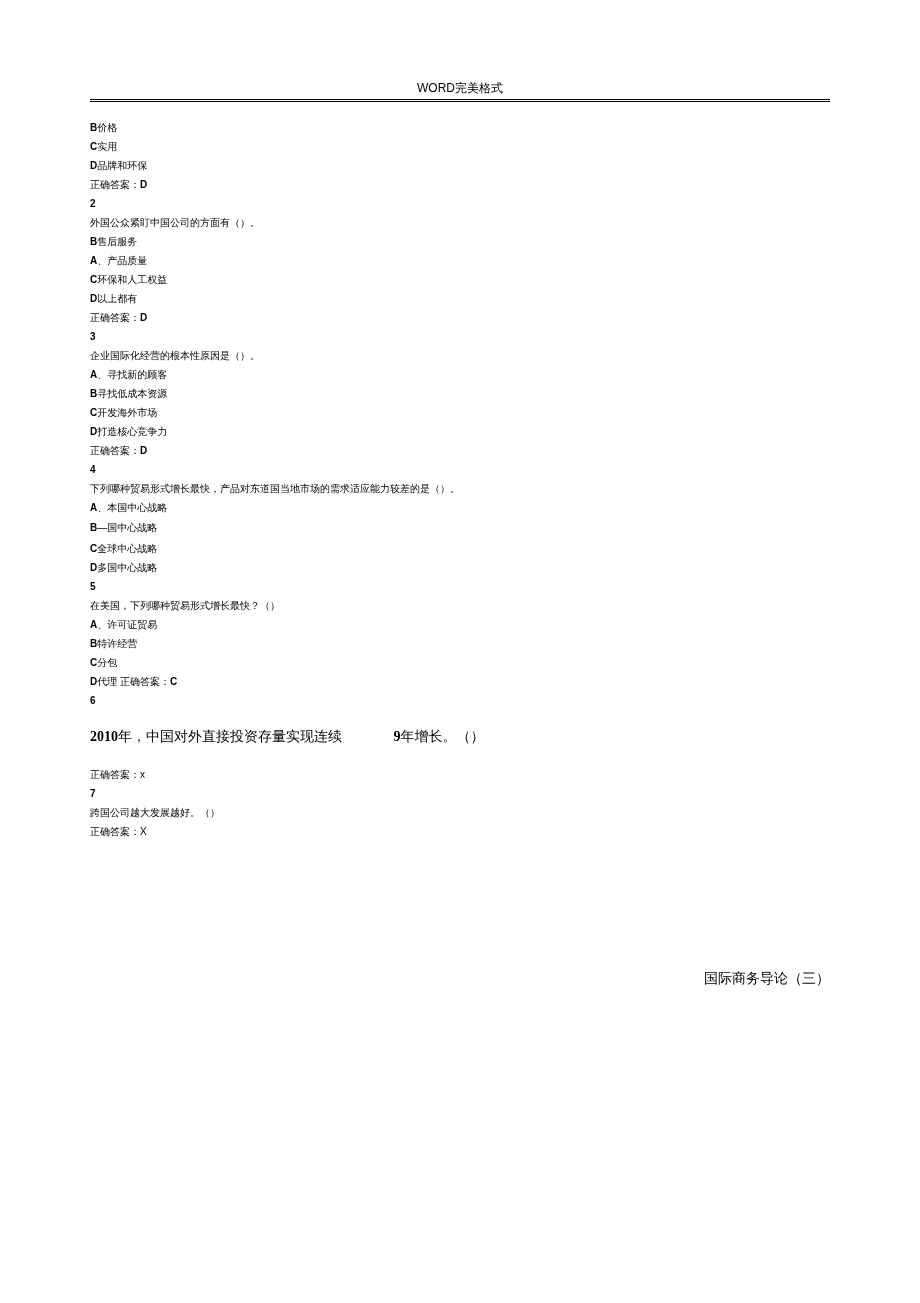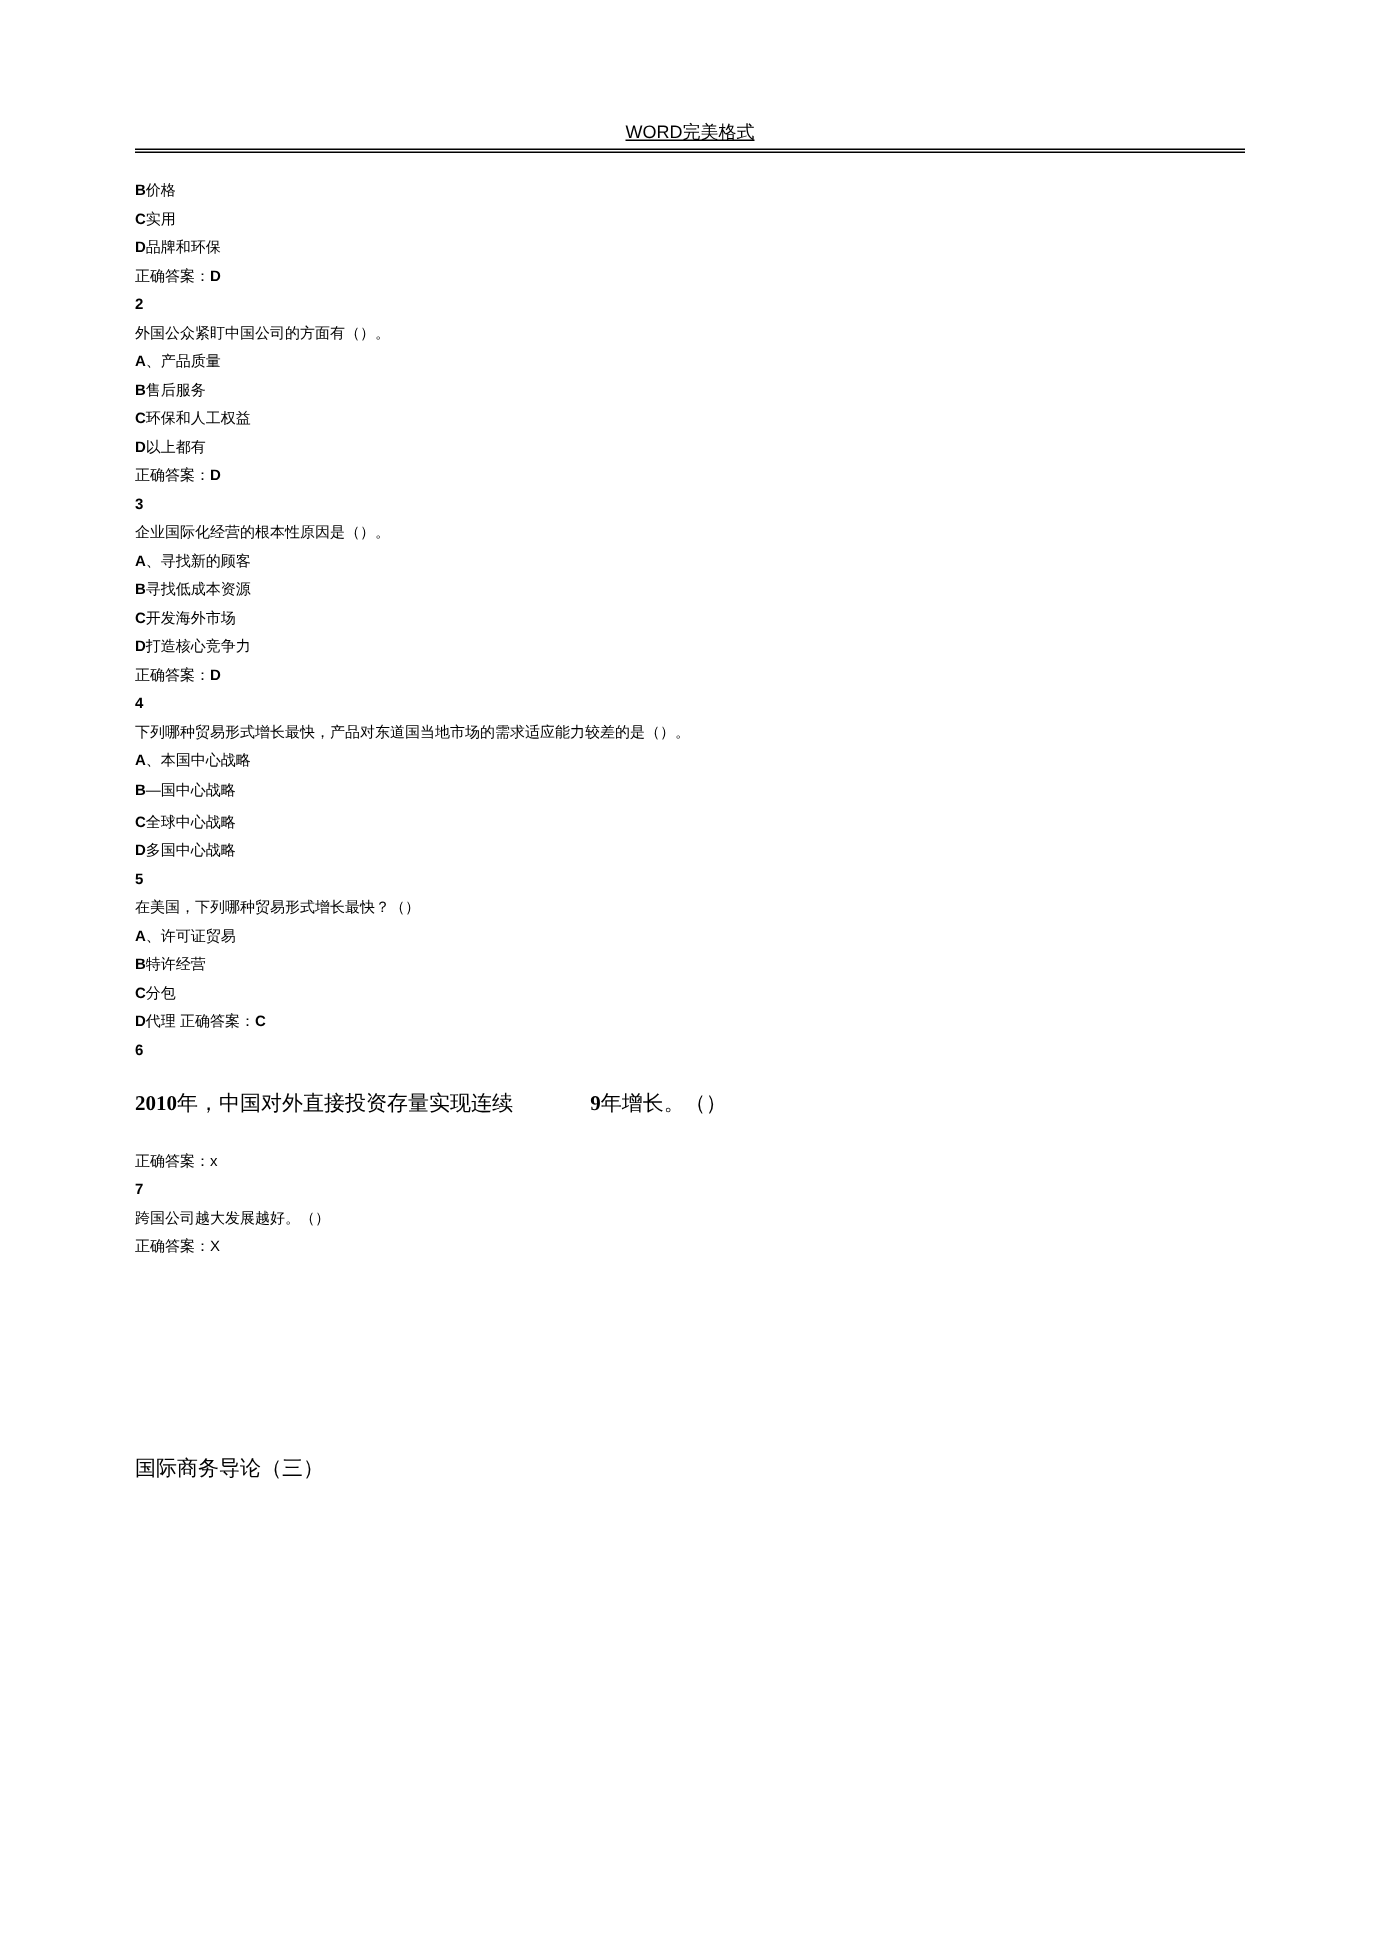--- a/index.html
+++ b/index.html
@@ -15,21 +15,20 @@
     padding: 80px 90px 40px 90px;
   }
   .header-line {
     text-align: center;
     font-size: 12px;
     color: #000;
     border-bottom: 1px solid #000;
     padding-bottom: 2px;
     margin-bottom: 18px;
     position: relative;
-    text-decoration: underline;
   }
   .header-line::after {
     content: '';
     position: absolute;
     left: 0;
     right: 0;
     bottom: -3px;
     border-bottom: 1px solid #000;
   }
   .content-line {
@@ -47,37 +46,38 @@
   .q6-line .part2 {
     display: inline-block;
     margin-left: 48px;
     font-weight: bold;
   }
   .big-gap {
     height: 110px;
   }
   .section-title {
     line-height: 1.9;
+    text-align: right;
   }
 </style>
 </head>
 <body>
 
 <div class="page">
   <div class="header-line">WORD完美格式</div>
 
   <p class="content-line"><span class="bold">B</span>价格</p>
   <p class="content-line"><span class="bold">C</span>实用</p>
   <p class="content-line"><span class="bold">D</span>品牌和环保</p>
   <p class="content-line"><span>正确答案：</span><span class="bold">D</span></p>
 
   <p class="content-line bold">2</p>
   <p class="content-line">外国公众紧盯中国公司的方面有（）。</p>
+  <p class="content-line"><span class="bold">B</span>售后服务</p>
   <p class="content-line"><span class="bold">A</span>、产品质量</p>
-  <p class="content-line"><span class="bold">B</span>售后服务</p>
   <p class="content-line"><span class="bold">C</span>环保和人工权益</p>
   <p class="content-line"><span class="bold">D</span>以上都有</p>
   <p class="content-line"><span>正确答案：</span><span class="bold">D</span></p>
 
   <p class="content-line bold">3</p>
   <p class="content-line">企业国际化经营的根本性原因是（）。</p>
   <p class="content-line"><span class="bold">A</span>、寻找新的顾客</p>
   <p class="content-line"><span class="bold">B</span>寻找低成本资源</p>
   <p class="content-line"><span class="bold">C</span>开发海外市场</p>
   <p class="content-line"><span class="bold">D</span>打造核心竞争力</p>

